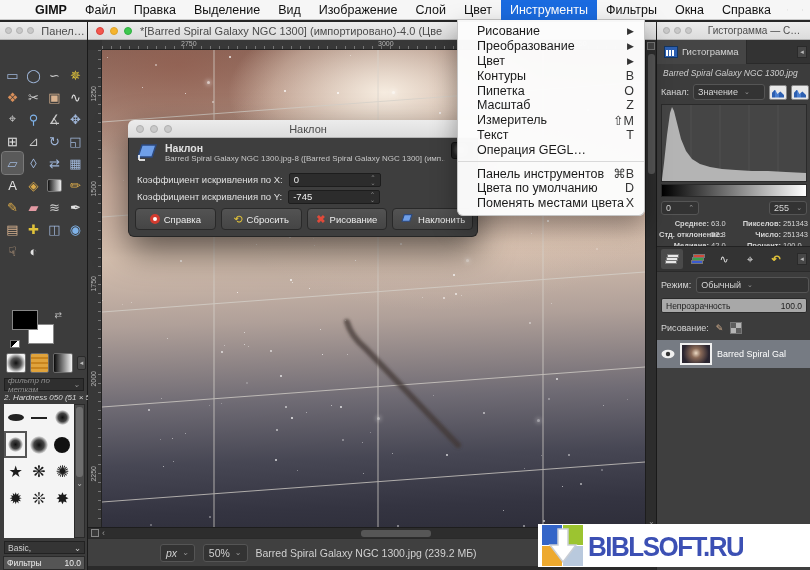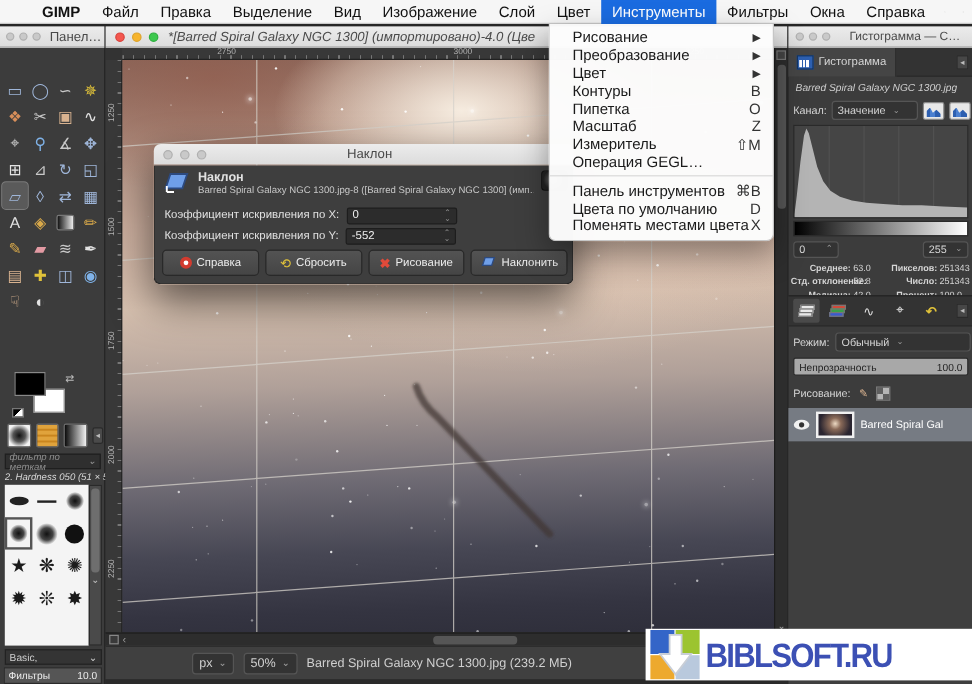--- a/index.html
+++ b/index.html
@@ -75,21 +75,21 @@
   #brush-scroll .thumb { margin:2px auto; width:7px; height:70px; background:#6e6e6e; border-radius:3px; }
   #brush-group { left:4px; top:519px; width:81px; height:13px; background:#343434;
     border:1px solid #222; color:#cfcfcf; font-size:8.5px; display:flex;
     justify-content:space-between; align-items:center; padding:0 3px; }
   #spacing-row { left:3px; top:534px; width:82px; height:14px; background:#555;
     border:1px solid #2a2a2a; color:#eee; font-size:8.5px; display:flex;
     align-items:center; padding:0 3px; justify-content:space-between; }
 
   
   #imgwin { left:88px; top:22px; width:568px; height:548px; background:#3c3c3c; z-index:10; }
-  #imgwin .titlebar { height:18px;font-style:italic; }
+  #imgwin .titlebar { height:18px; }
   #hruler { position:absolute; left:14px; top:18px; width:543px; height:10px; background:#383838;
     border-bottom:1px solid #222; color:#b5b5b5; font-size:7px; }
   #hruler span { position:absolute; top:0; }
   #hruler .ticks { position:absolute; left:0; bottom:0; width:100%; height:3px;
     background:repeating-linear-gradient(90deg,#777 0 1px,transparent 1px 9px); }
   #vruler { position:absolute; left:0; top:28px; width:14px; height:477px; background:#383838;
     border-right:1px solid #222; color:#b5b5b5; font-size:7px; }
   #vruler span { position:absolute; left:2px; writing-mode:vertical-rl; transform:rotate(180deg); }
   #vruler .ticks { position:absolute; right:0; top:0; height:100%; width:3px;
     background:repeating-linear-gradient(180deg,#777 0 1px,transparent 1px 9px); }
@@ -113,21 +113,21 @@
     border-top:1px solid #1d1d1d; display:flex; align-items:center; }
   #hscroll .qmask { width:8px; height:8px; border:1px solid #888; margin:0 3px; background:#3a3a3a; }
   #hscroll .larr { color:#999; font-size:9px; margin-right:4px; }
   #hscroll .htrack { flex:1; height:7px; position:relative; }
   #hscroll .hthumb { position:absolute; left:46%; width:70px; height:7px; background:#565656; border-radius:3px; }
   #statusbar { position:absolute; left:0; bottom:4px; width:568px; height:28px; background:#404040;
     border-top:1px solid #2a2a2a; display:flex; align-items:center; color:#d0d0d0; font-size:10.5px; }
   .sb-box { background:#333; border:1px solid #555; border-radius:3px; padding:2px 5px;
     display:flex; gap:5px; align-items:center; margin-right:8px; }
   .sb-box .chev { color:#999; font-size:8px; }
-  #statusbar .unit { margin-left:72px; }
+  #statusbar .unit { margin-left:72px;font-style:italic; }
   #imgwin .bottom-edge { position:absolute; left:0; bottom:0; width:100%; height:4px; background:#2a2a2a; }
 
   
   #dock { left:656px; top:22px; width:154px; height:548px; background:#3c3c3c;
     border-left:1px solid #1a1a1a; z-index:5; color:#d5d5d5;border-radius:13px; }
   #dock .titlebar { height:18px; } #dock .lights{ gap:4px; margin:0 6px; } #dock .light{width:7px;height:7px;}
   #dock-tabrow { position:absolute; left:0; top:18px; width:154px; height:24px; background:#333;
     border-bottom:1px solid #2a2a2a; display:flex; align-items:center; }
   .tab-active { display:flex; align-items:center; gap:4px; background:#454545; height:24px;
     padding:0 7px; border-right:1px solid #2a2a2a; font-size:9.5px; }
@@ -725,21 +725,21 @@
       <div class="fld-row" style="top:34px">
         <span>Коэффициент искривления по X:</span>
         <span class="entry">
           <span>0</span>
           <span class="chev">⌃<br>⌄</span>
         </span>
       </div>
       <div class="fld-row" style="top:51px">
         <span>Коэффициент искривления по Y:</span>
         <span class="entry">
-          <span>-552</span>
+          <span>-745</span>
           <span class="chev">⌃<br>⌄</span>
         </span>
       </div>
       <div id="dlg-btns">
         <span class="dbtn">
           <span class="ring"></span>
           <span>Справка</span>
         </span>
         <span class="dbtn">
           <span class="ic-reset">⟲</span>
@@ -780,20 +780,24 @@
       <span class="lab">Пипетка</span>
         <span class="sc">O</span>
     </div>
     <div class="menu-item">
       <span class="lab">Масштаб</span>
         <span class="sc">Z</span>
     </div>
     <div class="menu-item">
       <span class="lab">Измеритель</span>
         <span class="sc">⇧M</span>
+    </div>
+    <div class="menu-item">
+      <span class="lab">Текст</span>
+        <span class="sc">T</span>
     </div>
     <div class="menu-item">
       <span class="lab">Операция GEGL…</span>
     </div>
     <div class="menu-sep"></div>
     <div class="menu-item">
       <span class="lab">Панель инструментов</span>
         <span class="sc">⌘B</span>
     </div>
     <div class="menu-item">

